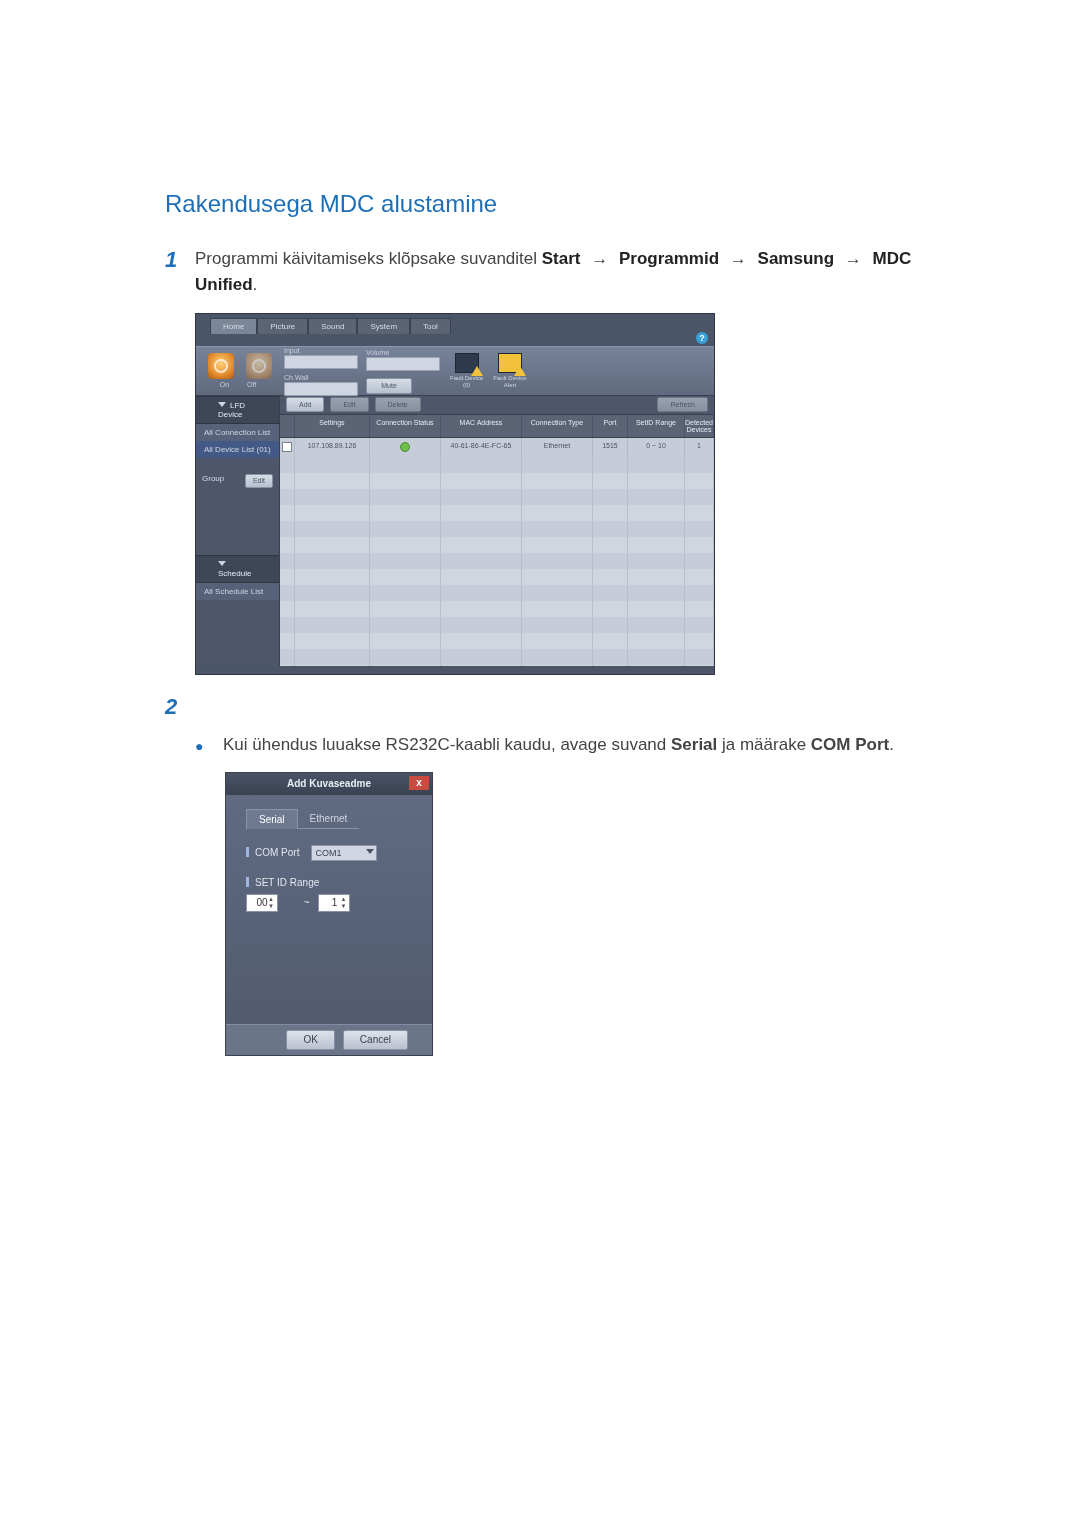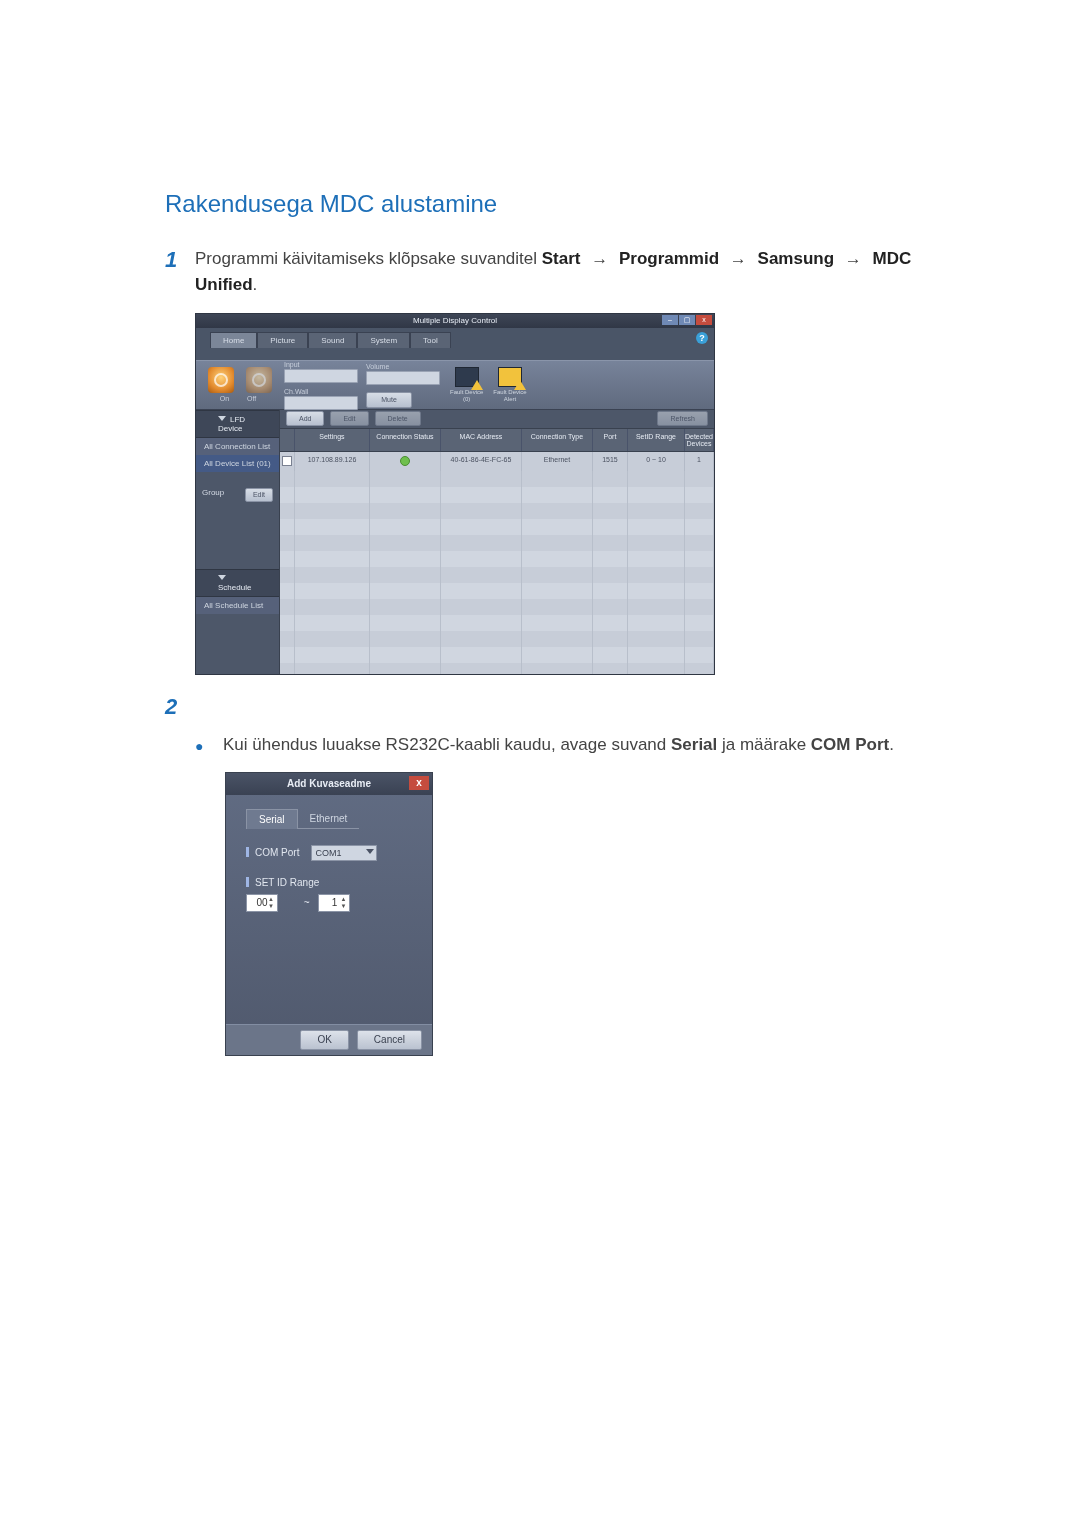--- a/index.html
+++ b/index.html
@@ -71,21 +71,21 @@
   .dlg .dbody{padding:16px 20px 0 20px}
   .drow{margin:0 0 16px 0}
   .dlabel{font-size:10px;color:#e1e6ef;margin-bottom:6px}
   .dlabel::before{content:"";display:inline-block;width:3px;height:10px;background:#9fb6e5;margin-right:6px;vertical-align:-1px}
   .dsel{display:inline-block;width:56px;height:14px;background:#cfd6e1;border:1px solid #8b94a6;color:#3a4150;font-size:9px;line-height:14px;padding:0 4px;position:relative}
   .dsel .dd{position:absolute;right:2px;top:3px;width:0;height:0;border-left:4px solid transparent;border-right:4px solid transparent;border-top:5px solid #4a5264}
   .spin{display:inline-block;width:30px;height:16px;background:#fff;border:1px solid #8b94a6;color:#333;font-size:10px;text-align:center;line-height:16px;position:relative;margin-right:17px}
   .spin .ud{position:absolute;right:1px;top:1px;width:10px;height:14px;display:flex;flex-direction:column}
   .spin .ud span{flex:1;font-size:6px;line-height:7px;color:#555}
   .tilde{margin:0 6px;color:#e1e6ef}
-  .dfoot{position:absolute;bottom:0;left:0;right:0;height:30px;background:#6b7589;border-top:1px solid #828da2;display:flex;justify-content:flex-end;align-items:center;gap:8px;padding:0 10px}
+  .dfoot{position:absolute;bottom:0;left:0;right:0;height:30px;background:#6b7589;border-top:1px solid #828da2;display:flex;justify-content:flex-end;align-items:center;gap:8px;padding:0 24px}
   .dbtn{height:18px;padding:0 16px;background:linear-gradient(#dde2ea,#bac2d0);border:1px solid #8a93a5;border-radius:2px;font-size:10px;color:#3a4150;line-height:18px}
 </style>
 </head>
 <body>
 
 <div class="page">
 
   <div class="h2">Rakendusega MDC alustamine</div>
 
   <div class="step">
@@ -96,28 +96,20 @@
       <span class="arrow">→</span>
       <b>Programmid</b>
       <span class="arrow">→</span>
       <b>Samsung</b>
       <span class="arrow">→</span>
       <b>MDC Unified</b><span>.</span>
     </div>
   </div>
 
   <div class="mdc">
-    <div class="titlebar">
-      <span>Multiple Display Control</span>
-      <div class="winbtns">
-        <span class="wb-min">–</span>
-        <span class="wb-max">▢</span>
-        <span class="wb-close">x</span>
-      </div>
-    </div>
     <div class="help">?</div>
     <div class="tabs">
       <div class="tab active">Home</div>
       <div class="tab">Picture</div>
       <div class="tab">Sound</div>
       <div class="tab">System</div>
       <div class="tab">Tool</div>
     </div>
     <div class="ribbon">
       <div style="display:flex;flex-direction:column;align-items:center;margin-left:4px">

